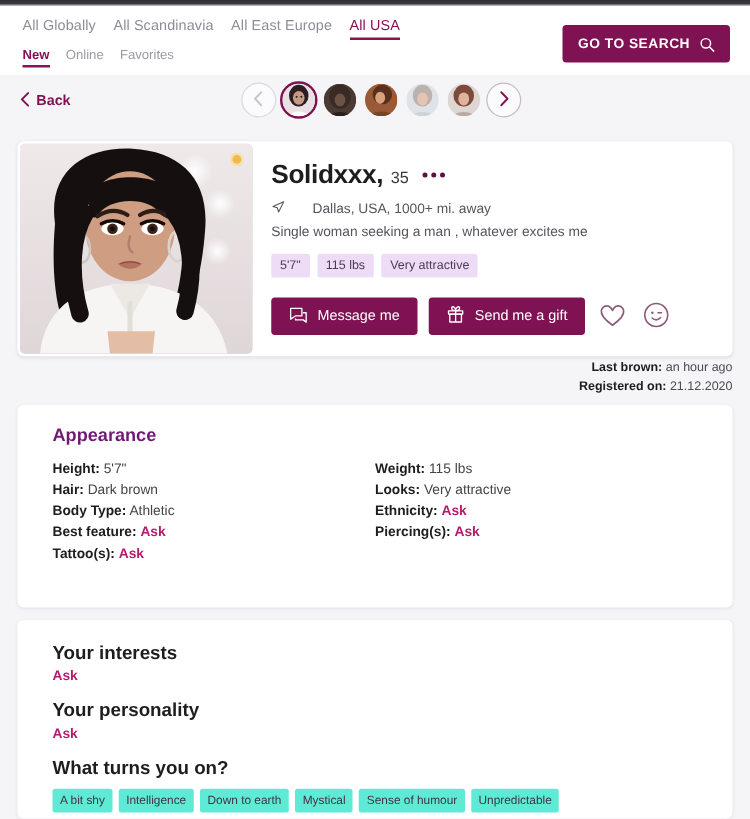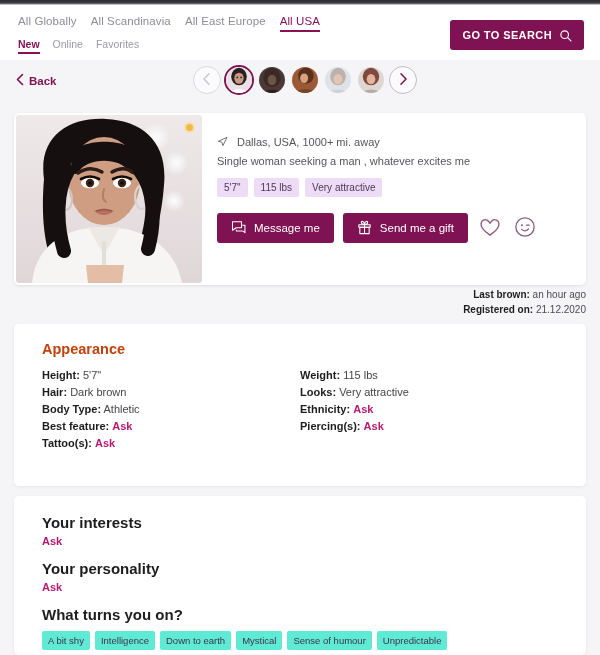--- a/index.html
+++ b/index.html
@@ -198,21 +198,22 @@
     cursor: pointer;
   }
   .dots i {
     width: 4px; height: 4px;
     border-radius: 50%;
     background: #5c1240;
     display: block;
   }
   .loc-row {
     display: flex;
-    gap: 9px;
+    align-items: center;
+    gap: 22px;
     margin-top: 8px;
     font-size: 11px;
     color: #55555c;
   }
   .seek {
     margin-top: 6px;
     font-size: 11px;
     color: #55555c;
   }
   .chips {
@@ -277,21 +278,21 @@
     background: #ffffff;
     border-radius: 5px;
     box-shadow: 0 1px 3px rgba(40,20,50,.08);
   }
   .card-appearance { top: 324px; height: 162px; }
   .card-about      { top: 496px; height: 159px; }
 
   .card-h {
     font-size: 14.5px;
     font-weight: bold;
-    color: #c2410c;
+    color: #701a75;
     padding: 17px 0 0 28px;
   }
   .attr-grid {
     display: grid;
     grid-template-columns: 258px 1fr;
     row-gap: 5px;
     padding: 12px 0 0 28px;
   }
   .attr {
     font-size: 11px;
@@ -490,20 +491,29 @@
       <ellipse cx="50" cy="84" rx="6" ry="11" fill="none" stroke="#cfc6c1" stroke-width="2"></ellipse>
 
       <path d="M124 56 C138 74 140 104 132 134" stroke="#15100f" stroke-width="14" fill="none" stroke-linecap="round"></path>
       <path d="M52 56 C40 76 40 108 48 136" stroke="#15100f" stroke-width="14" fill="none" stroke-linecap="round"></path>
     </svg>
     <div class="photo-badge"></div>
   </div>
 
   <div class="pinfo">
 
+    <div class="name-row">
+      <span class="pname">Solidxxx,</span>
+      <span class="page-num">35</span>
+      <span class="dots">
+          <i></i>
+          <i></i>
+          <i></i>
+        </span>
+    </div>
 
     <div class="loc-row">
       <span>
         <svg width="11" height="11" viewBox="0 0 16 16" fill="none" stroke="#55555c" stroke-width="1.2" stroke-linejoin="round">
           <path d="M14.5 2 L2 7.6 L7 9 L8.6 14 Z"></path>
         </svg>
       </span>
       <span>Dallas, USA, 1000+ mi. away</span>
     </div>
 

